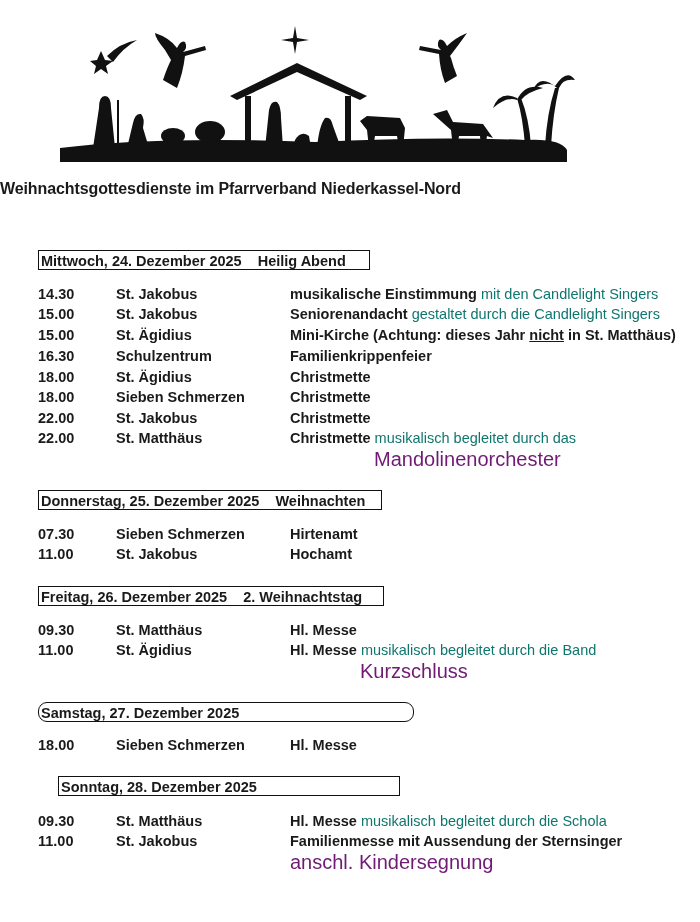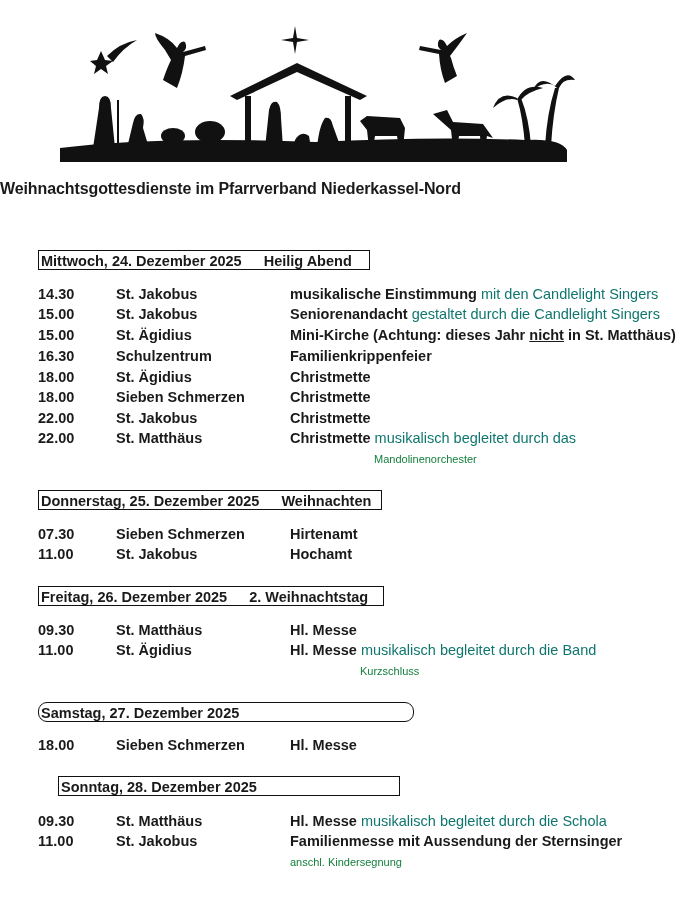--- a/index.html
+++ b/index.html
@@ -4,27 +4,27 @@
 <style>
   html, body { margin:0; padding:0; background:#fff; }
   body { width:700px; height:922px; position:relative; overflow:hidden;
          font-family:"Liberation Sans", sans-serif; color:#1a1a1a; }
   .art { position:absolute; left:55px; top:18px; width:520px; height:145px; }
   .title { position:absolute; left:0; width:660px; top:180px; text-align:left;
            font-size:16px; font-weight:bold; letter-spacing:-0.1px; }
   .day { position:absolute; left:38px; height:20px; border:1px solid #111;
          font-size:14.5px; font-weight:bold; line-height:20px; padding-left:2px;
          box-sizing:border-box; white-space:pre; transform-origin:left; }
-  .day .fest { margin-left:22px; }
+  .day .fest { margin-left:16px; }
   .row { position:absolute; left:38px; font-size:14.5px; font-weight:bold; line-height:20px; white-space:nowrap; }
   .row .t { position:absolute; left:0; }
   .row .l { position:absolute; left:78px; }
   .row .e { position:absolute; left:252px; }
   .norm { font-weight:normal; color:#0f766e; }
-  .cont { position:absolute; font-size:11px; font-weight:normal; color:#15803d; line-height:20px; white-space:nowrap;text-align:right; }
+  .cont { position:absolute; font-size:20px; font-weight:normal; color:#701a75; line-height:20px; white-space:nowrap;text-align:right; }
   u { text-decoration:underline; }
 </style>
 </head>
 <body>
 
 <svg class="art" viewBox="0 0 520 145">
   <g fill="#111">
 
     <path d="M5 130 Q100 118 260 124 Q380 118 470 122 Q505 120 512 132 L512 144 L5 144 Z"></path>
 

